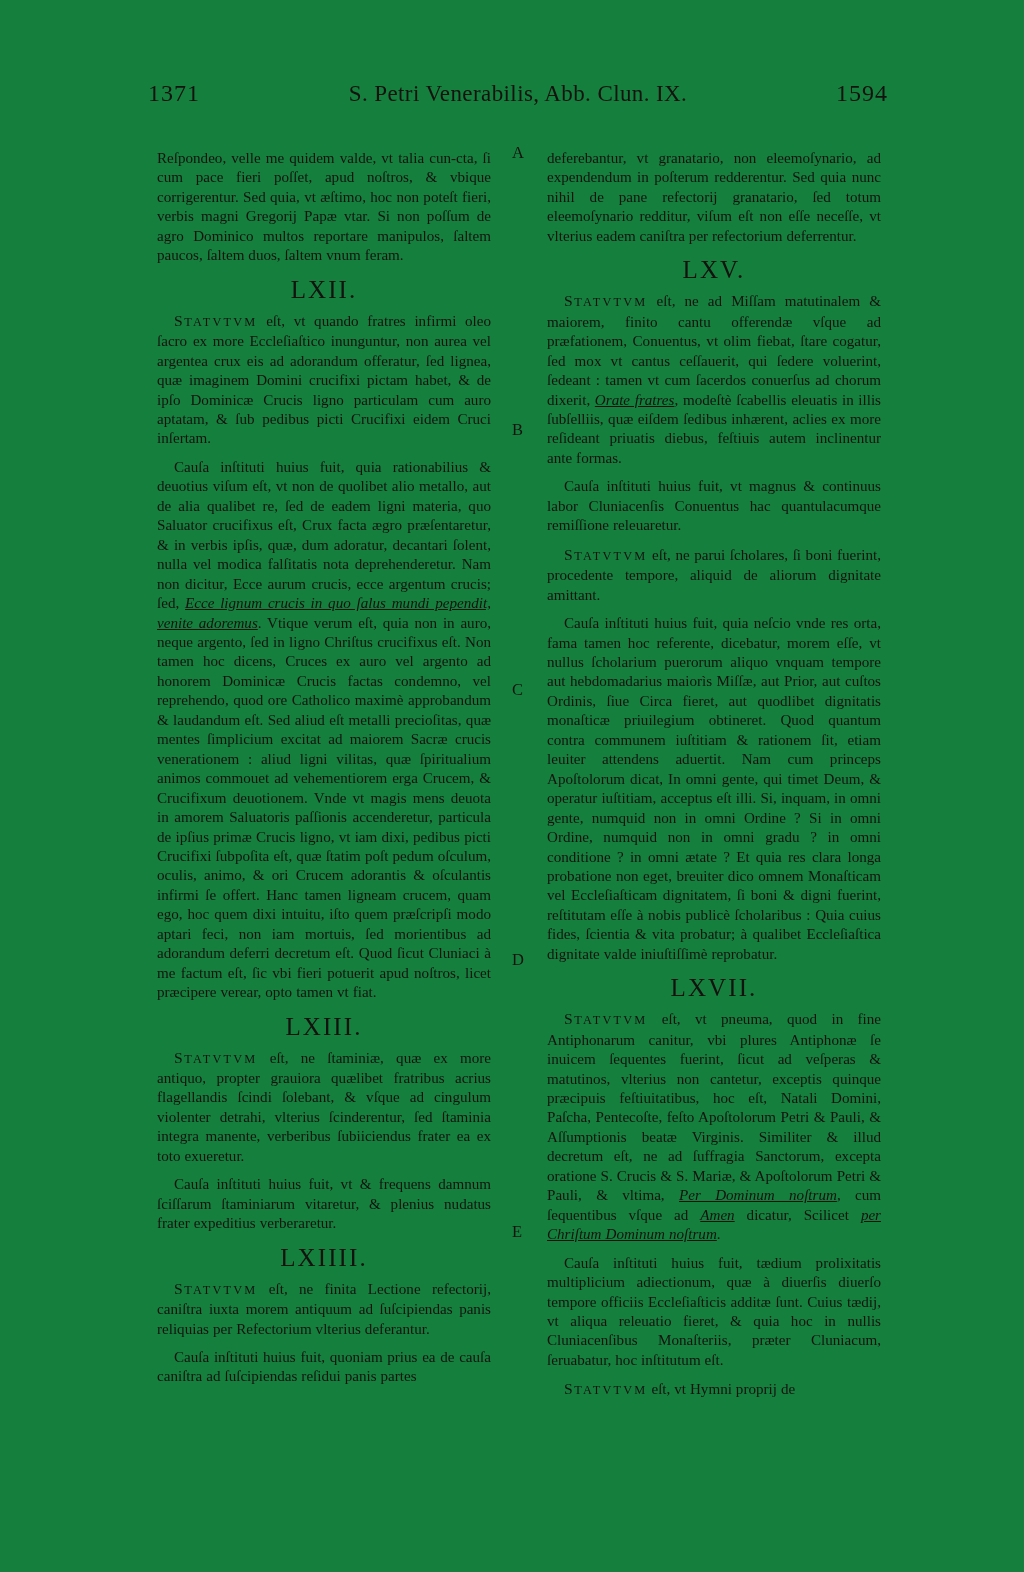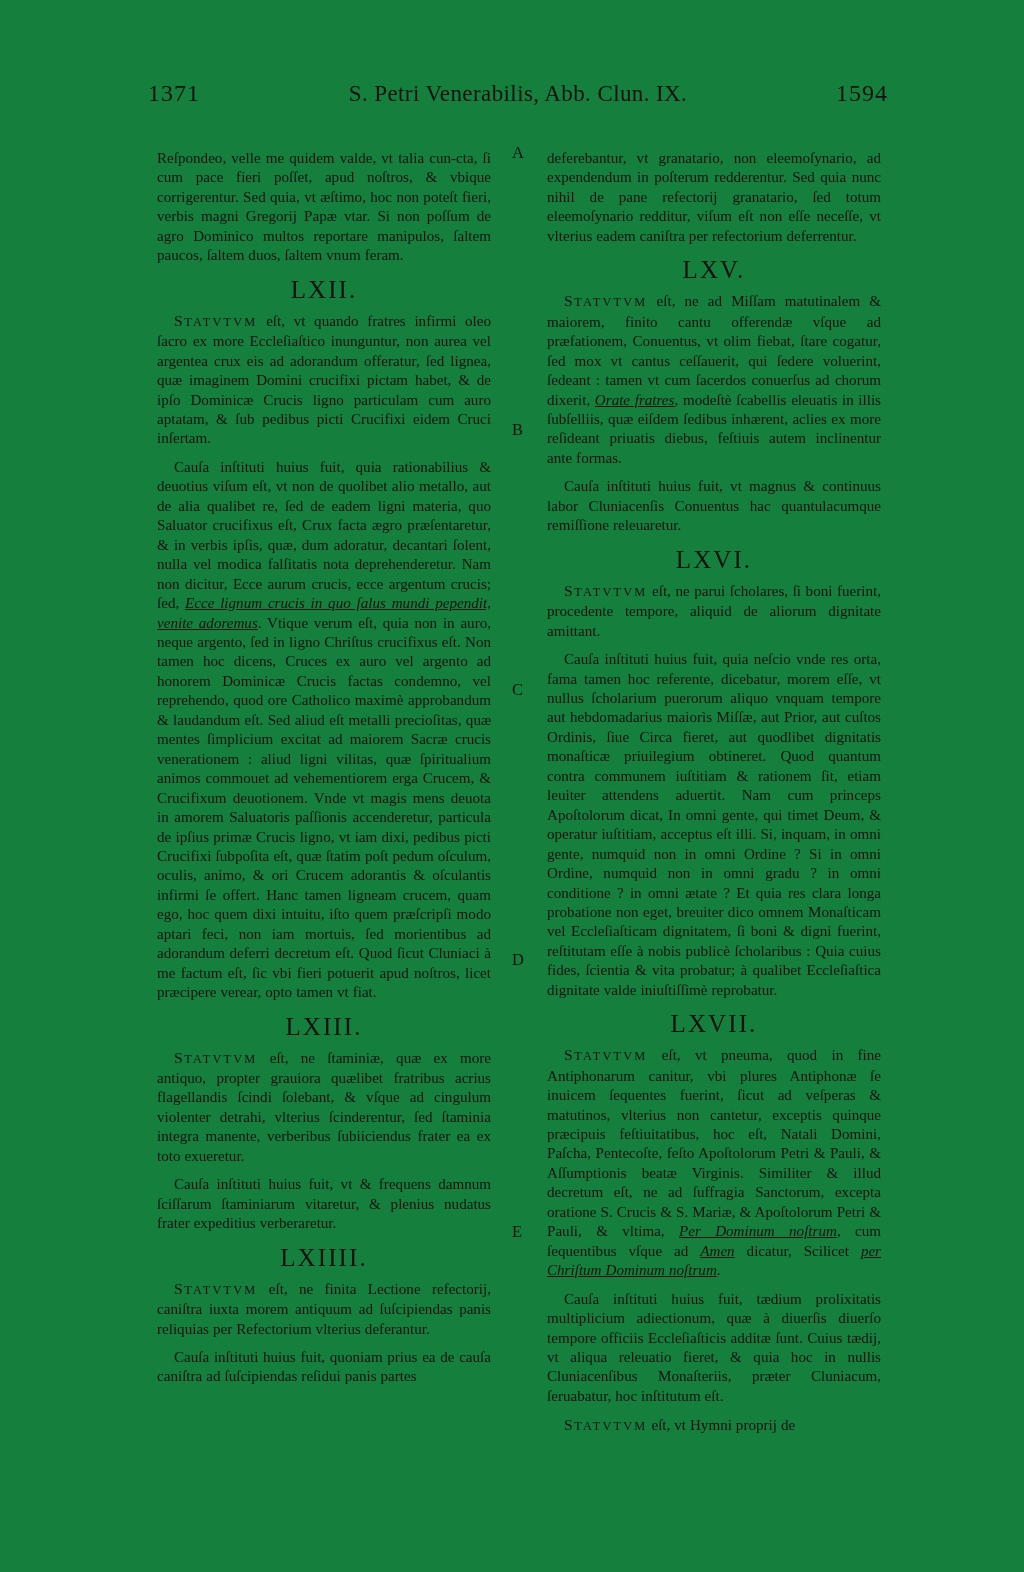--- a/index.html
+++ b/index.html
@@ -127,21 +127,20 @@
     </div>
 
     <div class="col col-right">
 
       <p class="noindent">deferebantur, vt granatario, non eleemoſynario, ad expendendum in poſterum redderentur. Sed quia nunc nihil de pane refectorij granatario, ſed totum eleemoſynario redditur, viſum eſt non eſſe neceſſe, vt vlterius eadem caniſtra per refectorium deferrentur.</p>
 
       <div class="sec-head">LXV.</div>
       <p class="indent"><span class="smallcaps"><span class="big">S</span><span>TATVTVM</span></span><span> eſt, ne ad Miſſam matutinalem &amp; maiorem, finito cantu offerendæ vſque ad præfationem, Conuentus, vt olim fiebat, ſtare cogatur, ſed mox vt cantus ceſſauerit, qui ſedere voluerint, ſedeant : tamen vt cum ſacerdos conuerſus ad chorum dixerit, </span><span class="it">Orate fratres</span><span>, modeſtè ſcabellis eleuatis in illis ſubſelliis, quæ eiſdem ſedibus inhærent, aclies ex more reſideant priuatis diebus, feſtiuis autem inclinentur ante formas.</span></p>
       <p class="indent">Cauſa inſtituti huius fuit, vt magnus &amp; continuus labor Cluniacenſis Conuentus hac quantulacumque remiſſione releuaretur.</p>
 
-      <div class="sec-head">LXVI.</div>
       <p class="indent"><span class="smallcaps"><span class="big">S</span><span>TATVTVM</span></span><span> eſt, ne parui ſcholares, ſi boni fuerint, procedente tempore, aliquid de aliorum dignitate amittant.</span></p>
       <p class="indent">Cauſa inſtituti huius fuit, quia neſcio vnde res orta, fama tamen hoc referente, dicebatur, morem eſſe, vt nullus ſcholarium puerorum aliquo vnquam tempore aut hebdomadarius maiorìs Miſſæ, aut Prior, aut cuſtos Ordinis, ſiue Circa fieret, aut quodlibet dignitatis monaſticæ priuilegium obtineret. Quod quantum contra communem iuſtitiam &amp; rationem ſit, etiam leuiter attendens aduertit. Nam cum princeps Apoſtolorum dicat, In omni gente, qui timet Deum, &amp; operatur iuſtitiam, acceptus eſt illi. Si, inquam, in omni gente, numquid non in omni Ordine ? Si in omni Ordine, numquid non in omni gradu ? in omni conditione ? in omni ætate ? Et quia res clara longa probatione non eget, breuiter dico omnem Monaſticam vel Eccleſiaſticam dignitatem, ſi boni &amp; digni fuerint, reſtitutam eſſe à nobis publicè ſcholaribus : Quia cuius fides, ſcientia &amp; vita probatur; à qualibet Eccleſiaſtica dignitate valde iniuſtiſſimè reprobatur.</p>
 
       <div class="sec-head">LXVII.</div>
       <p class="indent"><span class="smallcaps"><span class="big">S</span><span>TATVTVM</span></span><span> eſt, vt pneuma, quod in fine Antiphonarum canitur, vbi plures Antiphonæ ſe inuicem ſequentes fuerint, ſicut ad veſperas &amp; matutinos, vlterius non cantetur, exceptis quinque præcipuis feſtiuitatibus, hoc eſt, Natali Domini, Paſcha, Pentecoſte, feſto Apoſtolorum Petri &amp; Pauli, &amp; Aſſumptionis beatæ Virginis. Similiter &amp; illud decretum eſt, ne ad ſuffragia Sanctorum, excepta oratione S. Crucis &amp; S. Mariæ, &amp; Apoſtolorum Petri &amp; Pauli, &amp; vltima, </span><span class="it">Per Dominum noſtrum</span><span>, cum ſequentibus vſque ad </span><span class="it">Amen</span><span> dicatur, Scilicet </span><span class="it">per Chriſtum Dominum noſtrum</span><span>.</span></p>
       <p class="indent">Cauſa inſtituti huius fuit, tædium prolixitatis multiplicium adiectionum, quæ à diuerſis diuerſo tempore officiis Eccleſiaſticis additæ ſunt. Cuius tædij, vt aliqua releuatio fieret, &amp; quia hoc in nullis Cluniacenſibus Monaſteriis, præter Cluniacum, ſeruabatur, hoc inſtitutum eſt.</p>
 
       <p class="indent"><span class="smallcaps"><span class="big">S</span><span>TATVTVM</span></span><span> eſt, vt Hymni proprij de</span></p>
     </div>
   </div>

